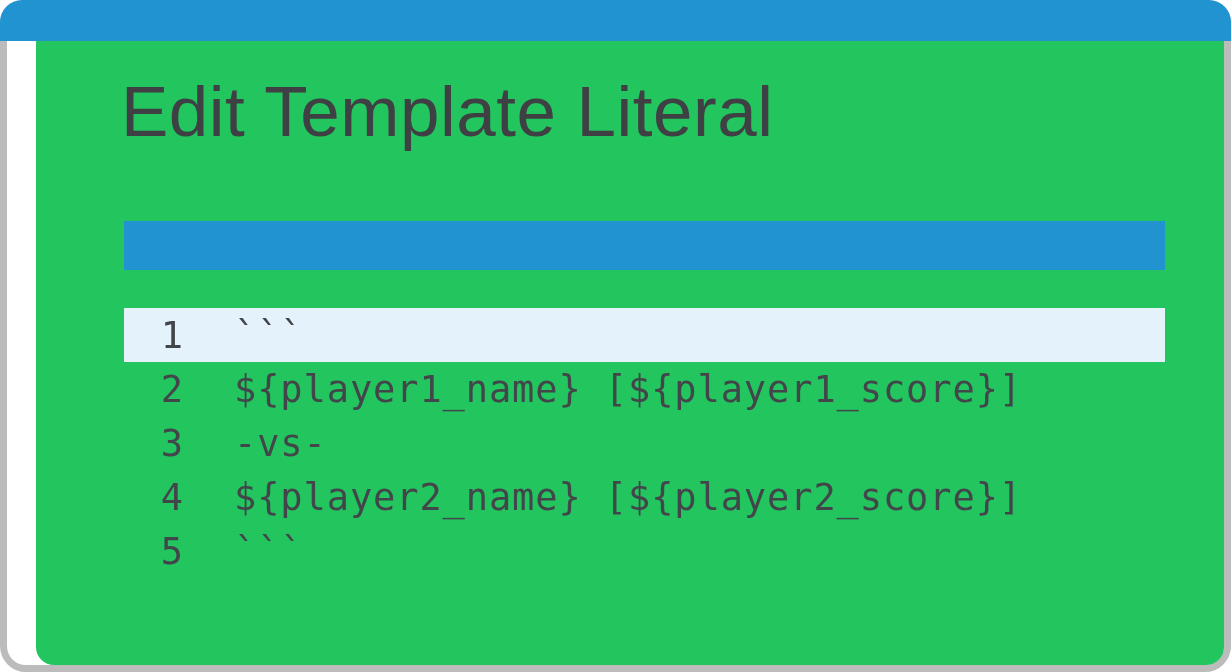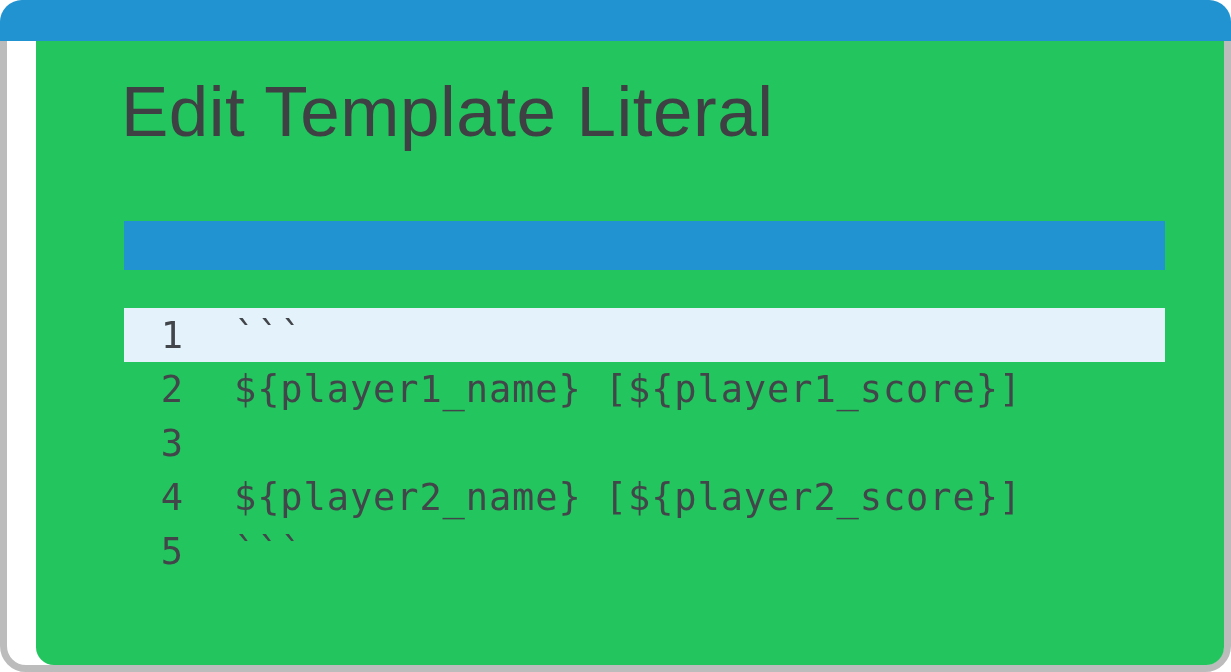--- a/index.html
+++ b/index.html
@@ -98,20 +98,21 @@
     <div class="code-line active">
           <span class="line-number">1</span>
           <span class="line-code">```</span>
         </div>
         <div class="code-line">
           <span class="line-number">2</span>
           <span class="line-code">${player1_name} [${player1_score}]</span>
         </div>
         <div class="code-line">
           <span class="line-number">3</span>
+          <span class="line-code">-vs-</span>
         </div>
         <div class="code-line">
           <span class="line-number">4</span>
           <span class="line-code">${player2_name} [${player2_score}]</span>
         </div>
         <div class="code-line">
           <span class="line-number">5</span>
           <span class="line-code">```</span>
         </div>
       </div>

